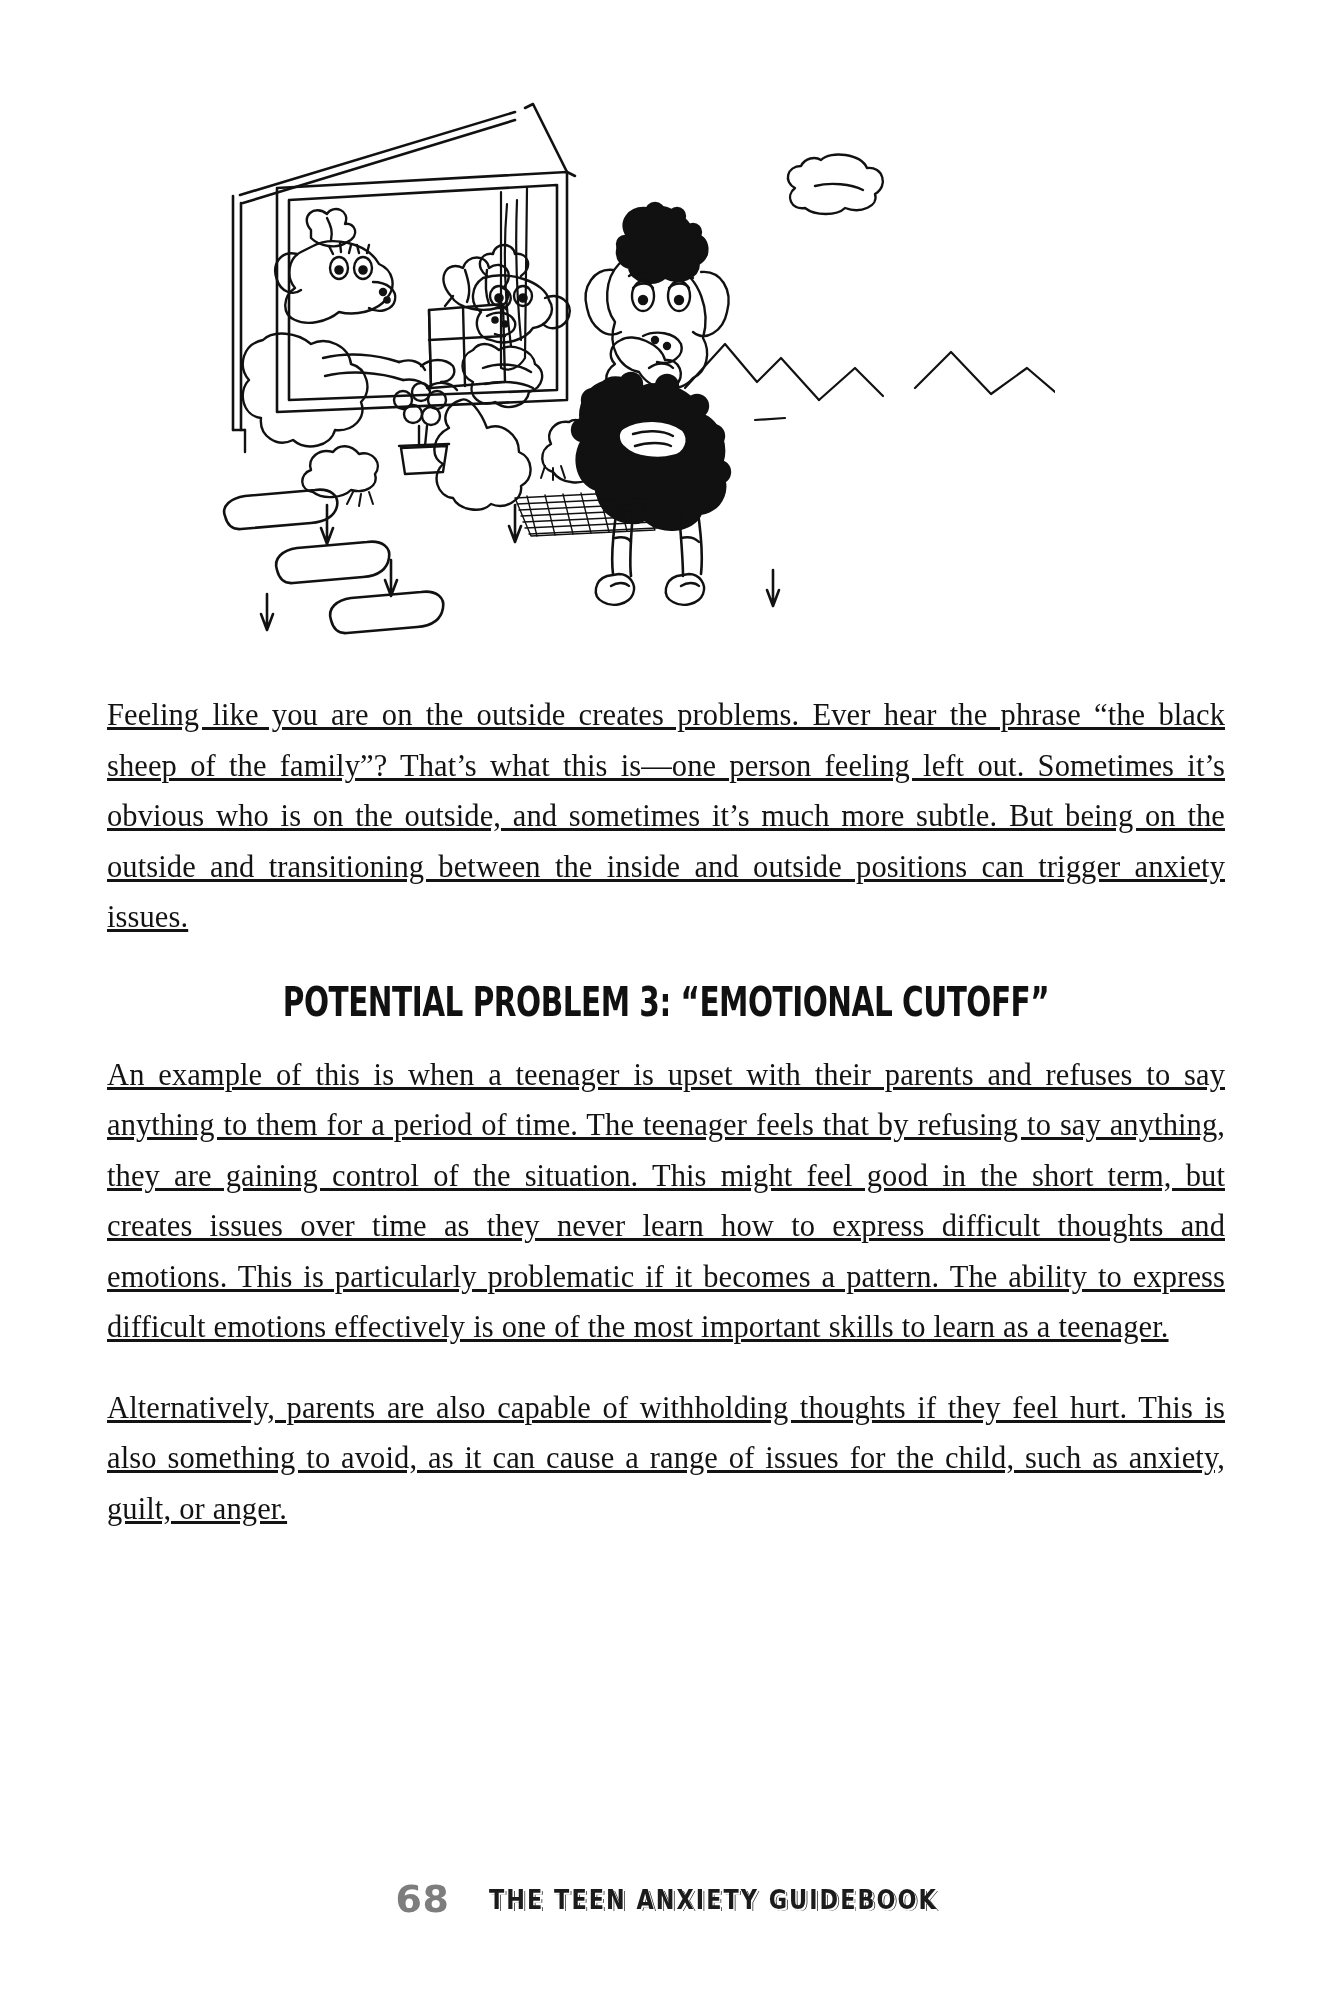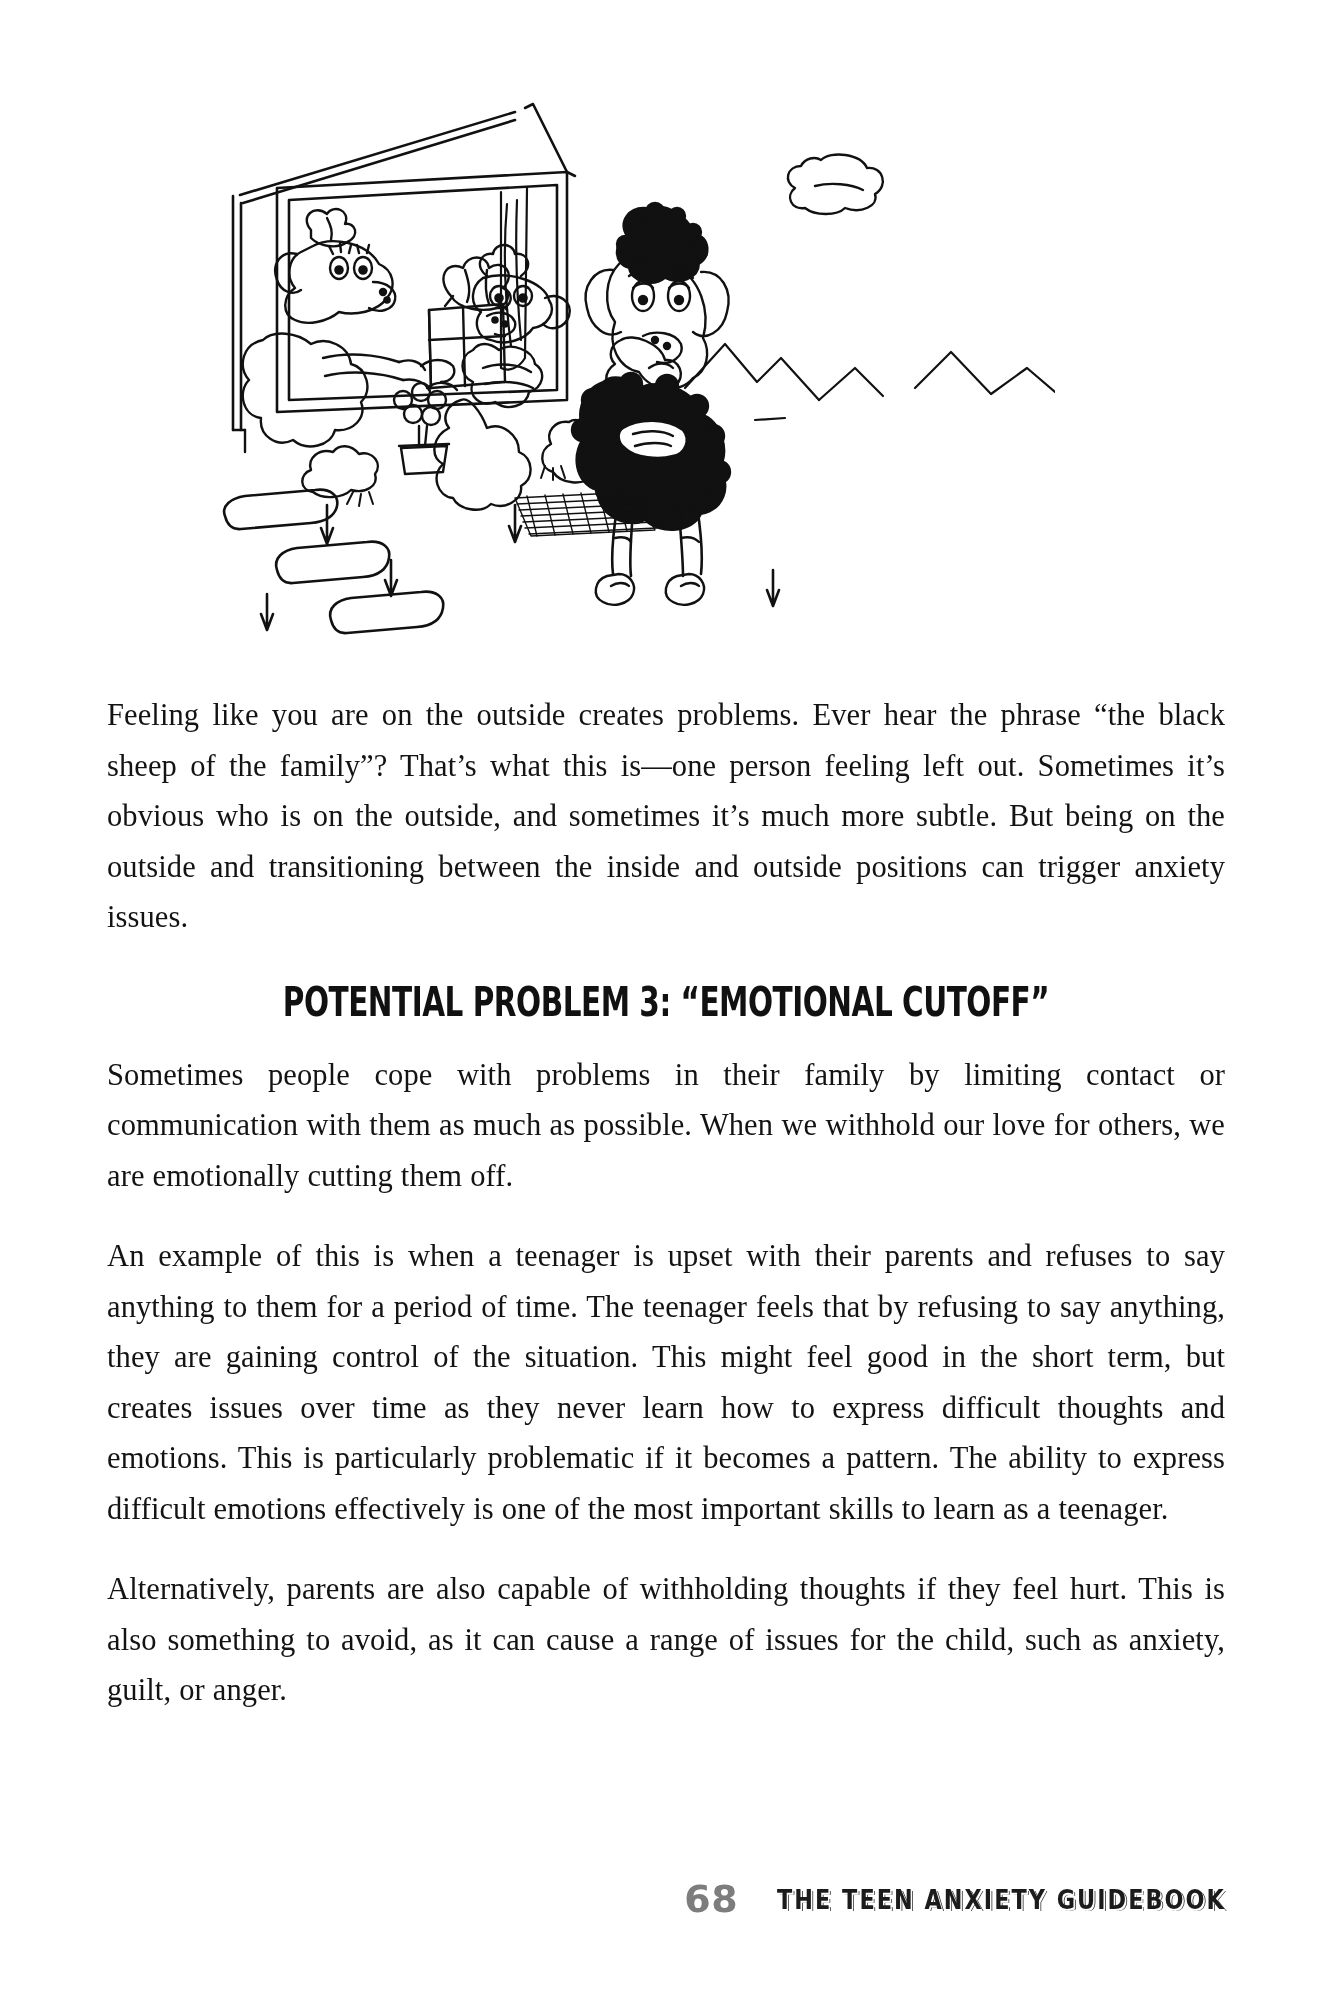--- a/index.html
+++ b/index.html
@@ -49,20 +49,21 @@
   p.body-text {
     margin: 0 0 30px 0;
     font-size: 30.5px;
     line-height: 50.5px;
     text-align: justify;
     text-align-last: left;
     letter-spacing: 0.1px;
     word-spacing: 0.3px;
     hyphens: manual;
     color: #131313;
+    text-decoration: underline;
   }
   p.body-text:last-child { margin-bottom: 0; }
 
   h2.section-heading {
     font-family: "DejaVu Sans Condensed", "Liberation Sans Narrow", "Liberation Sans", sans-serif;
     font-weight: bold;
     font-size: 41px;
     line-height: 1.05;
     letter-spacing: -0.6px;
     text-align: center;
@@ -75,21 +76,21 @@
 
   
   .footer {
     position: absolute;
     left: 107px;
     right: 107px;
     bottom: 78px;
     height: 46px;
     display: flex;
     align-items: center;
-    justify-content: flex-end;
+    justify-content: center;
   }
   .page-number {
     font-family: "DejaVu Sans", "Liberation Sans", sans-serif;
     font-weight: bold;
     font-size: 38px;
     color: #7d7d7d;
     letter-spacing: 0.5px;
   }
   .book-title {
     font-family: "DejaVu Sans Condensed", "Liberation Sans Narrow", "Liberation Sans", sans-serif;
@@ -369,21 +370,20 @@
 
     </svg>
   </div>
 
   <div class="content">
 
     <p class="body-text">Feeling like you are on the outside creates problems. Ever hear the phrase “the black sheep of the family”? That’s what this is—one person feeling left out. Sometimes it’s obvious who is on the outside, and sometimes it’s much more subtle. But being on the outside and transitioning between the inside and outside positions can trigger anxiety issues.</p>
 
     <h2 class="section-heading">POTENTIAL PROBLEM 3: “EMOTIONAL CUTOFF”</h2>
 
-    <p class="body-text">Sometimes people cope with problems in their family by limiting contact or communication with them as much as possible. When we withhold our love for others, we are emotionally cutting them off.</p>
 
     <p class="body-text">An example of this is when a teenager is upset with their parents and refuses to say anything to them for a period of time. The teenager feels that by refusing to say anything, they are gaining control of the situation. This might feel good in the short term, but creates issues over time as they never learn how to express difficult thoughts and emotions. This is particularly problematic if it becomes a pattern. The ability to express difficult emotions effectively is one of the most important skills to learn as a teenager.</p>
 
     <p class="body-text">Alternatively, parents are also capable of withholding thoughts if they feel hurt. This is also something to avoid, as it can cause a range of issues for the child, such as anxiety, guilt, or anger.</p>
 
   </div>
 
   <div class="footer">
     <span class="page-number">68</span>
     <span class="book-title">THE TEEN ANXIETY GUIDEBOOK</span>

